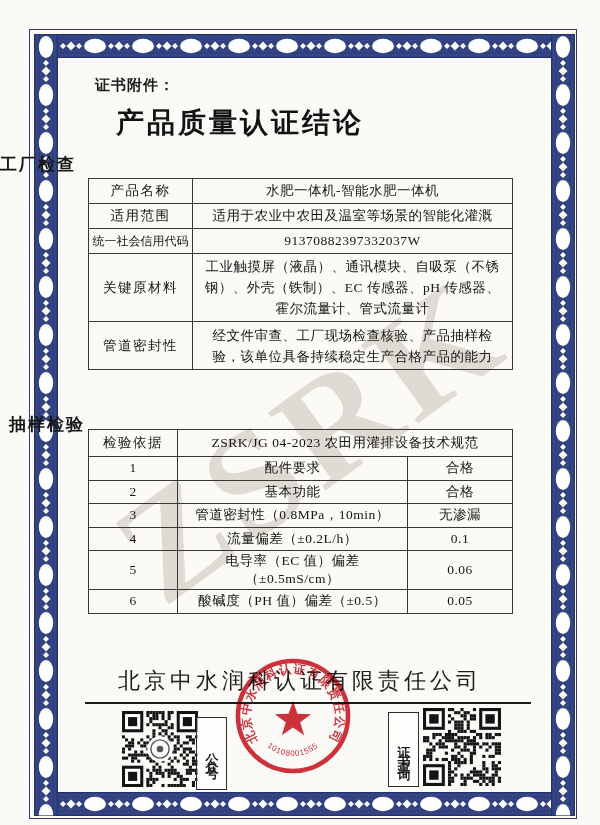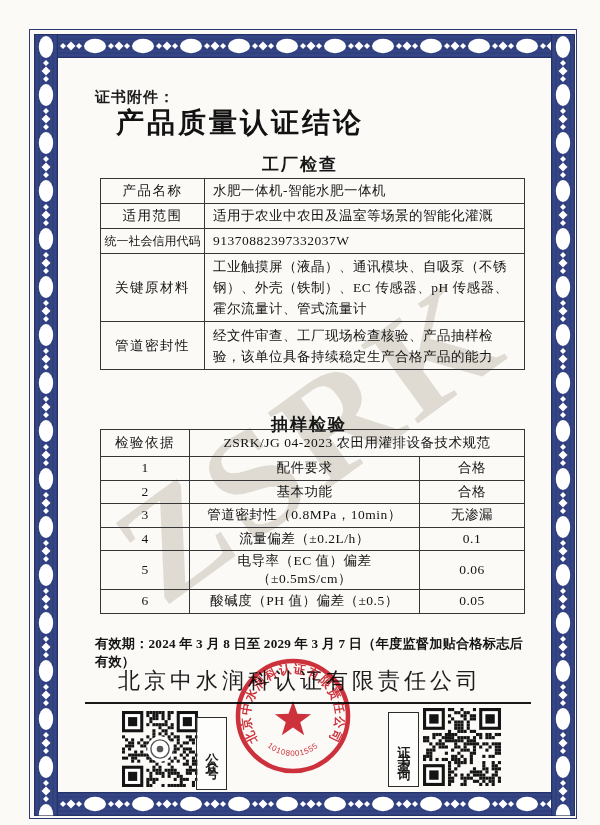--- a/index.html
+++ b/index.html
@@ -17,37 +17,37 @@
 
   
   .watermark{position:absolute;left:70px;top:290px;width:480px;height:300px;z-index:0;
              display:flex;align-items:center;justify-content:center;
              transform:rotate(-36deg);font-family:"Liberation Serif","DejaVu Serif",serif;
              font-size:148px;font-weight:bold;color:rgba(184,176,162,0.42);letter-spacing:8px;
              user-select:none;}
 
   
   .content{position:absolute;left:0;top:0;width:600px;height:825px;z-index:2;}
-  .attachment{position:absolute;left:95px;top:88px;font-size:15px;font-weight:bold;letter-spacing:1px;}
+  .attachment{position:absolute;left:95px;top:76px;font-size:15px;font-weight:bold;letter-spacing:1px;}
   .doc-title{position:absolute;left:0;top:104px;width:480px;text-align:center;margin:0;
              font-family:"Liberation Sans","DejaVu Sans",sans-serif;
              font-size:28px;font-weight:bold;letter-spacing:3px;color:#121212;}
-  .section-title{position:absolute;width:600px;left:0;text-align:center;margin:0;
+  .section-title{position:absolute;width:600px;left:0;text-align:left;margin:0;
                  font-size:17px;font-weight:bold;letter-spacing:2px;color:#161616;}
   .s1{top:153px;}
   .s2{top:413px;padding-left:9px;}
 
-  table.t{position:absolute;left:100px;border-collapse:collapse;table-layout:fixed;width:424px;padding-left:29px;}
+  table.t{position:absolute;left:88px;border-collapse:collapse;table-layout:fixed;width:424px;padding-left:29px;}
   table.t td{border:1.3px solid #363636;font-size:13.5px;color:#141414;overflow:hidden;}
   .t1{top:178px;}
   .t2{top:429px;}
   tr.h25{height:25px;} tr.h27{height:27px;} tr.h48{height:48px;} tr.h23{height:23.5px;}
   td.lab{text-align:center;letter-spacing:1.5px;padding:0 2px;}
   td.lab.small{font-size:12px;letter-spacing:0;}
-  td.val{text-align:left;padding:1px 8px;letter-spacing:0.5px;}
+  td.val{text-align:center;padding:1px 8px;letter-spacing:0.5px;}
   td.val.multi{line-height:21px;padding:2px 8px;margin-top:6px;}
   td.mid{text-align:center;letter-spacing:0.5px;}
 
   .validity{position:absolute;left:95px;top:635px;width:440px;font-size:13.2px;font-weight:bold;
             letter-spacing:0.2px;color:#141414;}
   .company{position:absolute;left:0;top:666px;width:600px;text-align:center;
            font-size:22px;letter-spacing:4px;color:#1d1d1d;}
   .underline{position:absolute;left:85px;top:702px;width:446px;height:2px;background:#1a1a1a;}
 
   
@@ -188,21 +188,20 @@
         <td class="mid">0.06</td>
       </tr>
       <tr class="h23">
         <td class="mid">6</td>
         <td class="mid">酸碱度（PH 值）偏差（±0.5）</td>
         <td class="mid">0.05</td>
       </tr>
       </tbody>
     </table>
 
-    <div class="validity">有效期：2024 年 3 月 8 日至 2029 年 3 月 7 日（年度监督加贴合格标志后有效）</div>
     <div class="company">北京中水润科认证有限责任公司</div>
     <div class="underline"></div>
 
     <svg id="qr-left" class="qr qr-left" width="76" height="76" viewBox="0 0 75 75">
         <g fill="#141414">
           <rect x="24" y="0" width="3" height="3"></rect>
           <rect x="27" y="0" width="3" height="3"></rect>
           <rect x="30" y="0" width="3" height="3"></rect>
           <rect x="33" y="0" width="3" height="3"></rect>
           <rect x="36" y="0" width="3" height="3"></rect>

